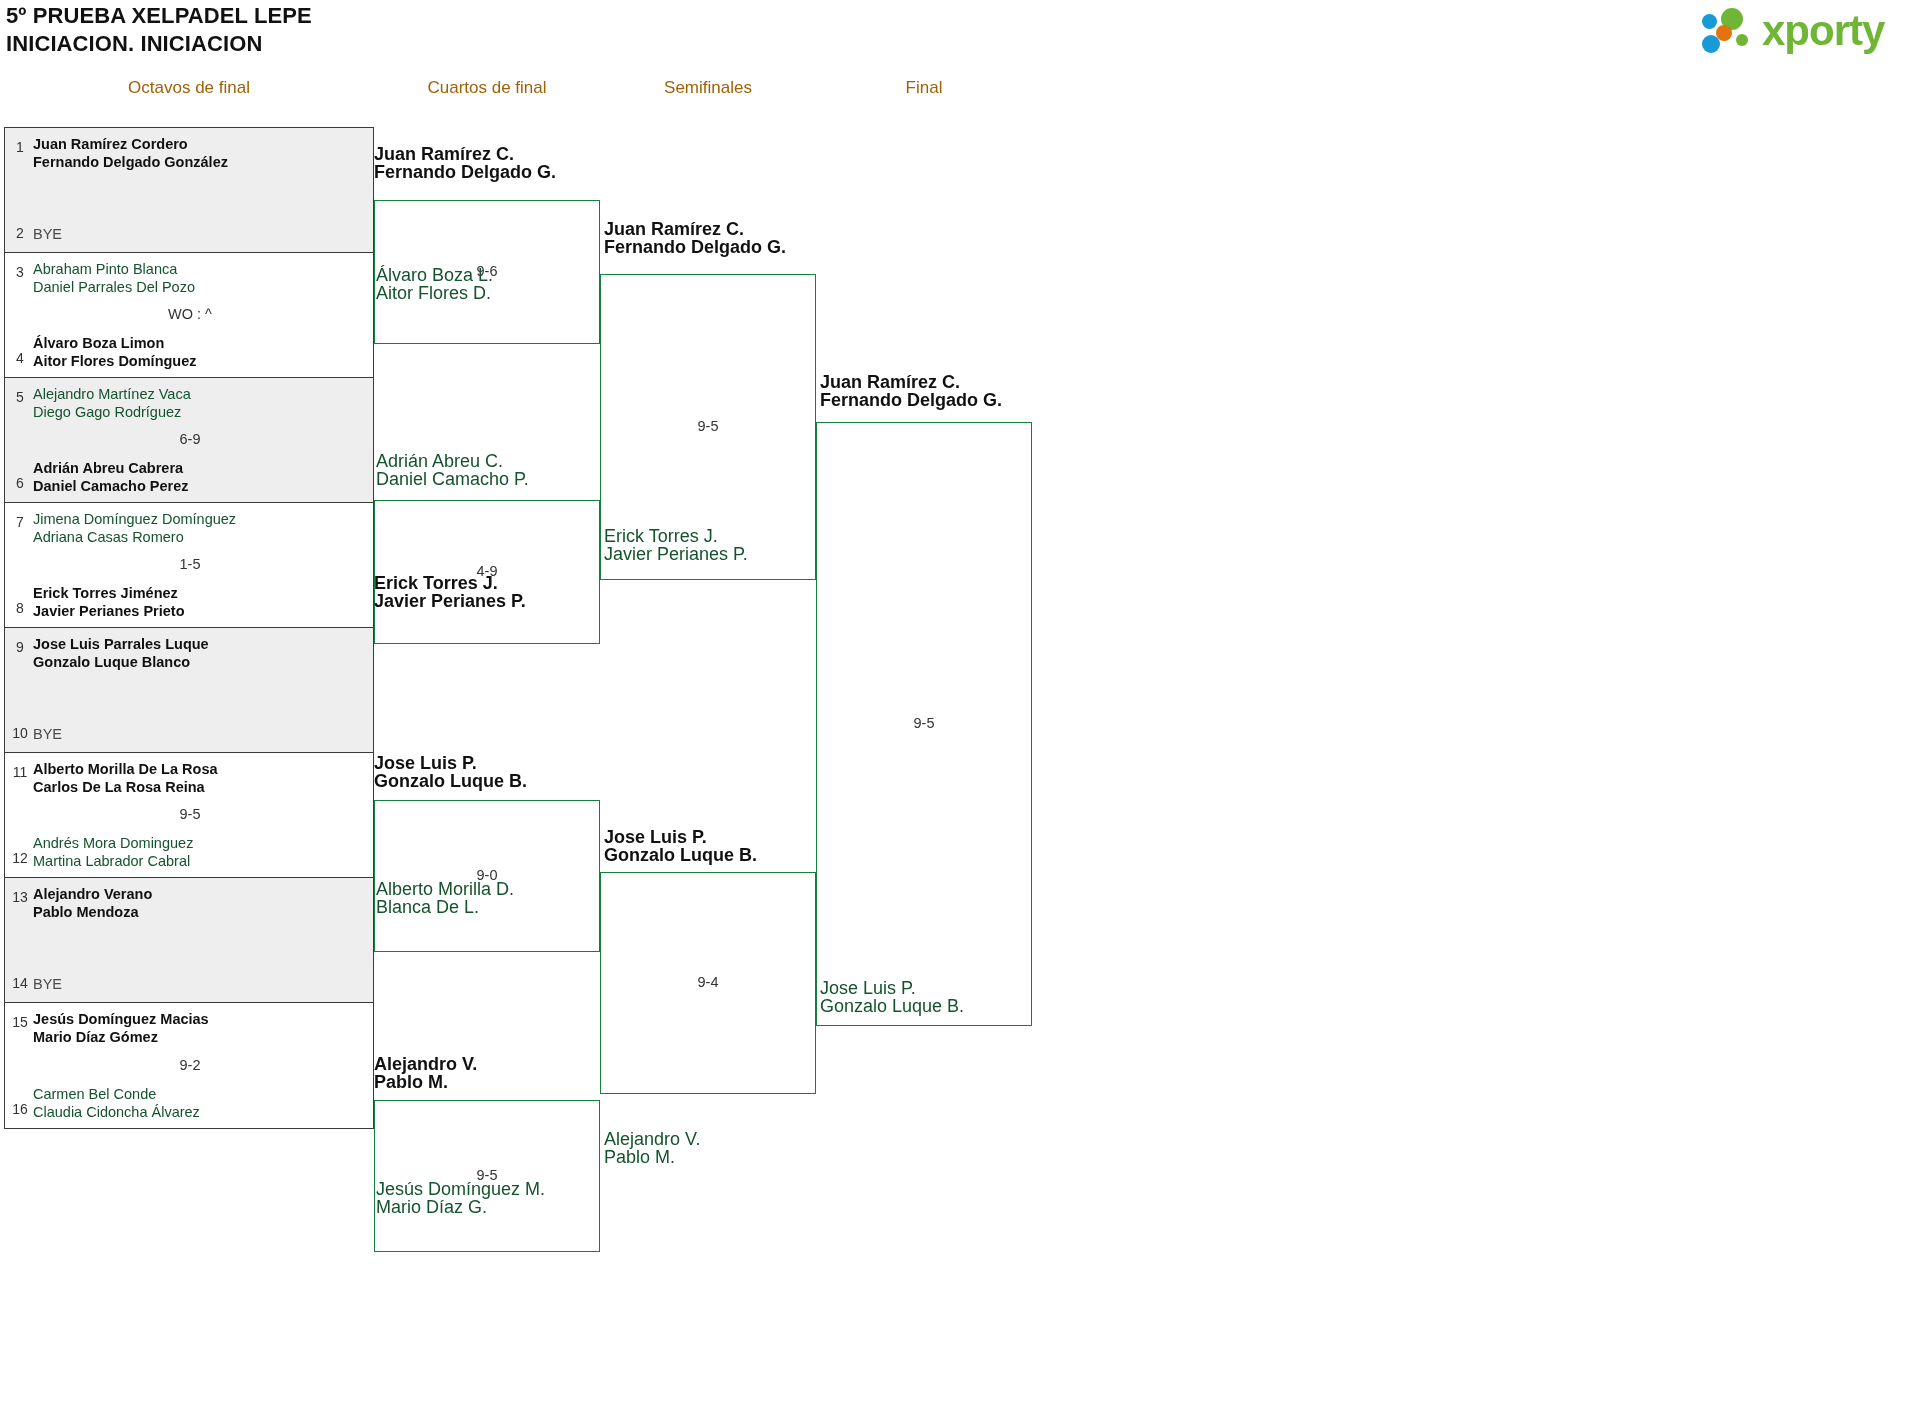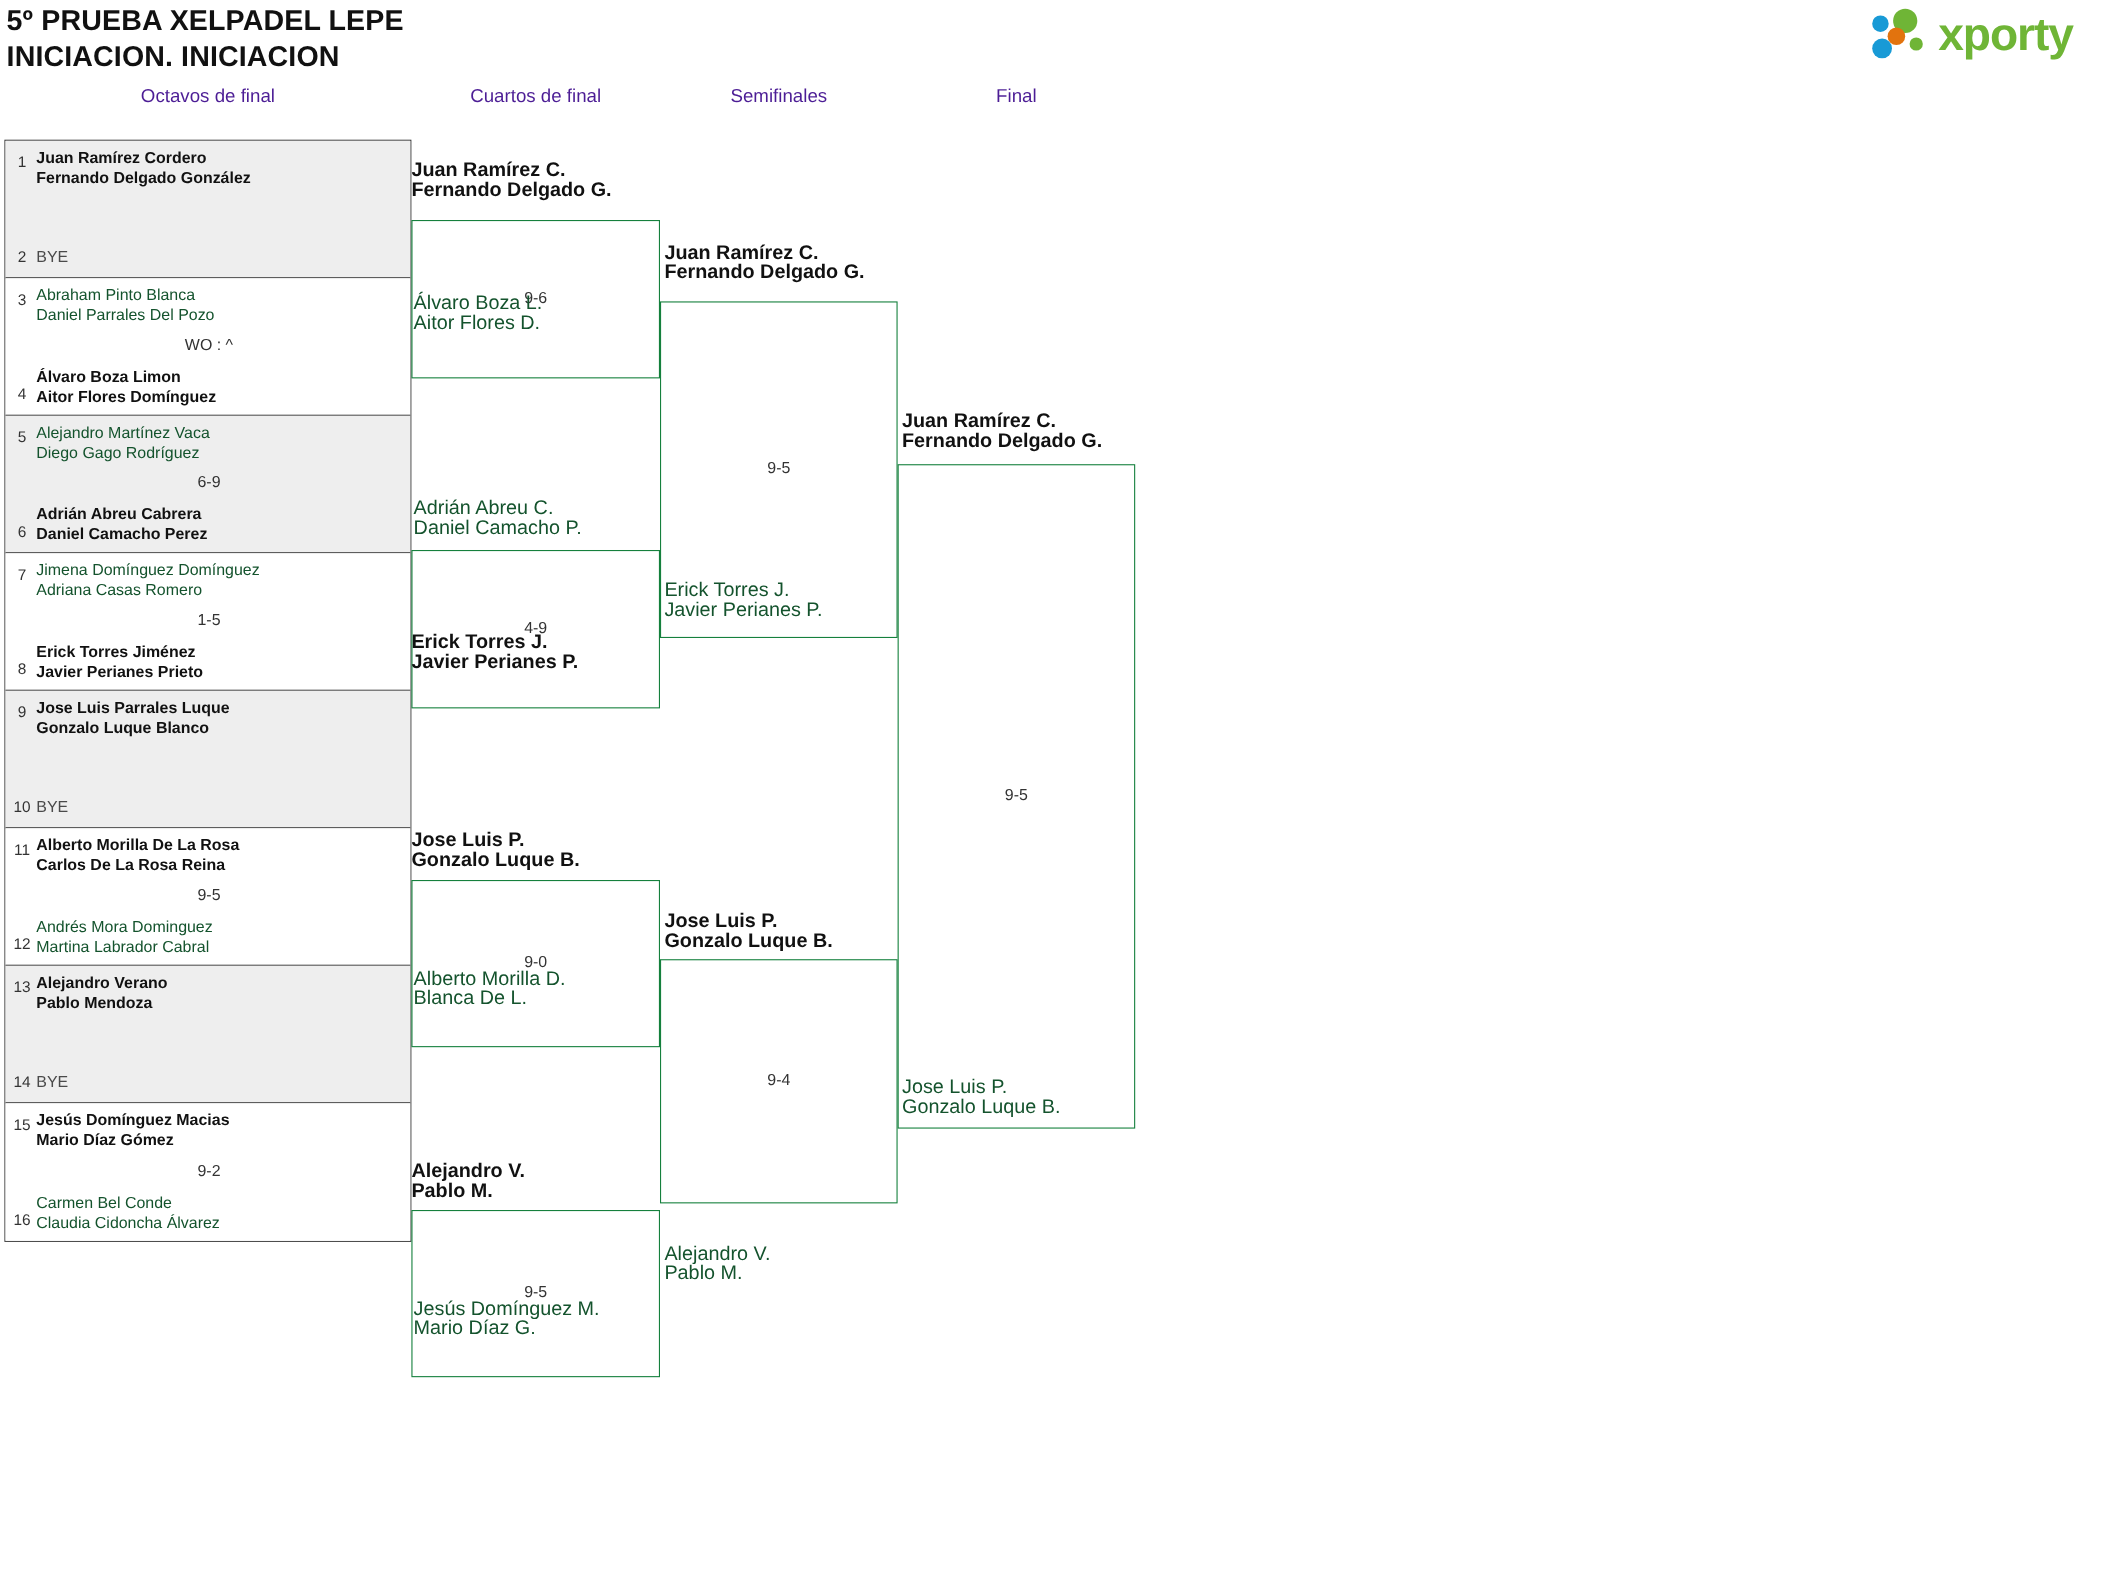--- a/index.html
+++ b/index.html
@@ -20,21 +20,21 @@
   #header {
     position: absolute;
     left: 0; top: 0;
     width: 1920px;
     height: 70px;
   }
   #title-block {
     position: absolute;
     left: 6px;
     top: 2px;
-    font-size: 26px;
+    font-size: 22px;
     font-weight: bold;
     line-height: 1.25;
     letter-spacing: 0.1px;
     color: #111;
   }
   #title-line1, #title-line2 { display: block; white-space: pre; }
 
   
   #logo {
     position: absolute;
@@ -57,21 +57,21 @@
     font-weight: bold;
     color: #6FB536;
     letter-spacing: -1px;
     line-height: 52px;
   }
 
   
   .round-header {
     position: absolute;
     font-size: 17px;
-    color: #4c1d95;
+    color: #a16207;
     white-space: nowrap;
     text-align: center;
   }
 
   
   #r1 {
     position: absolute;
     left: 4px;
     top: 127px;
     width: 370px;

